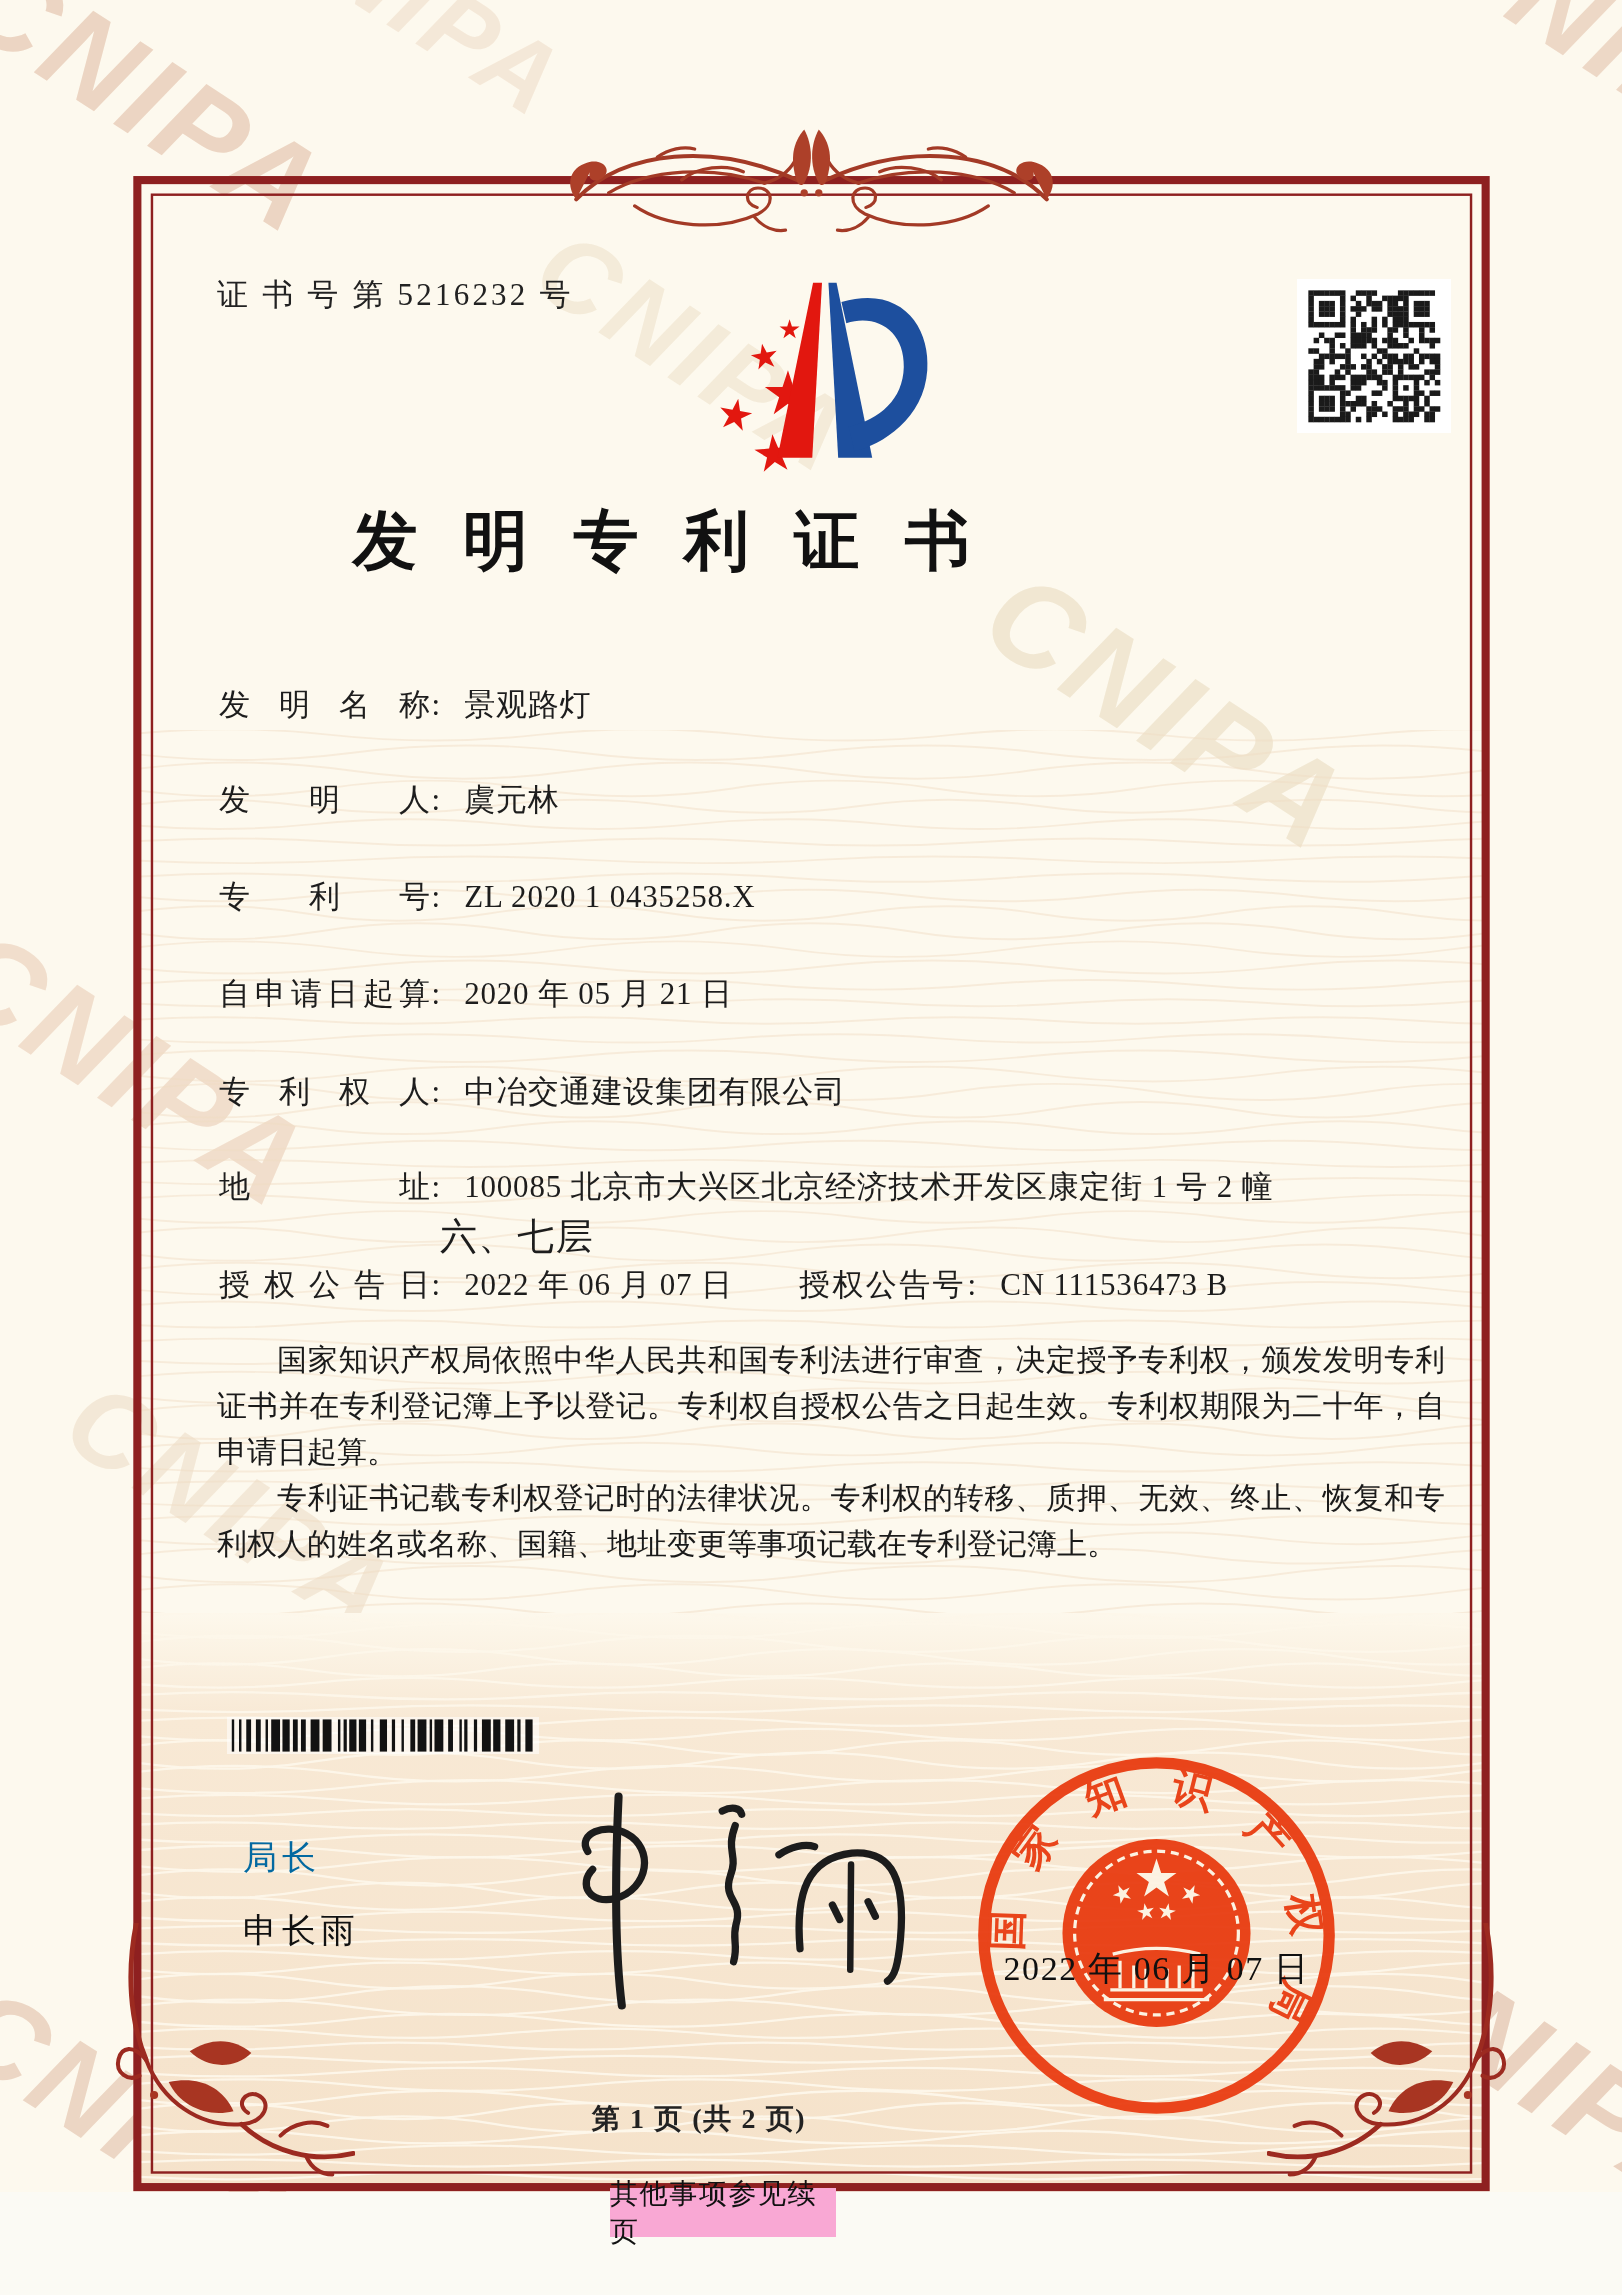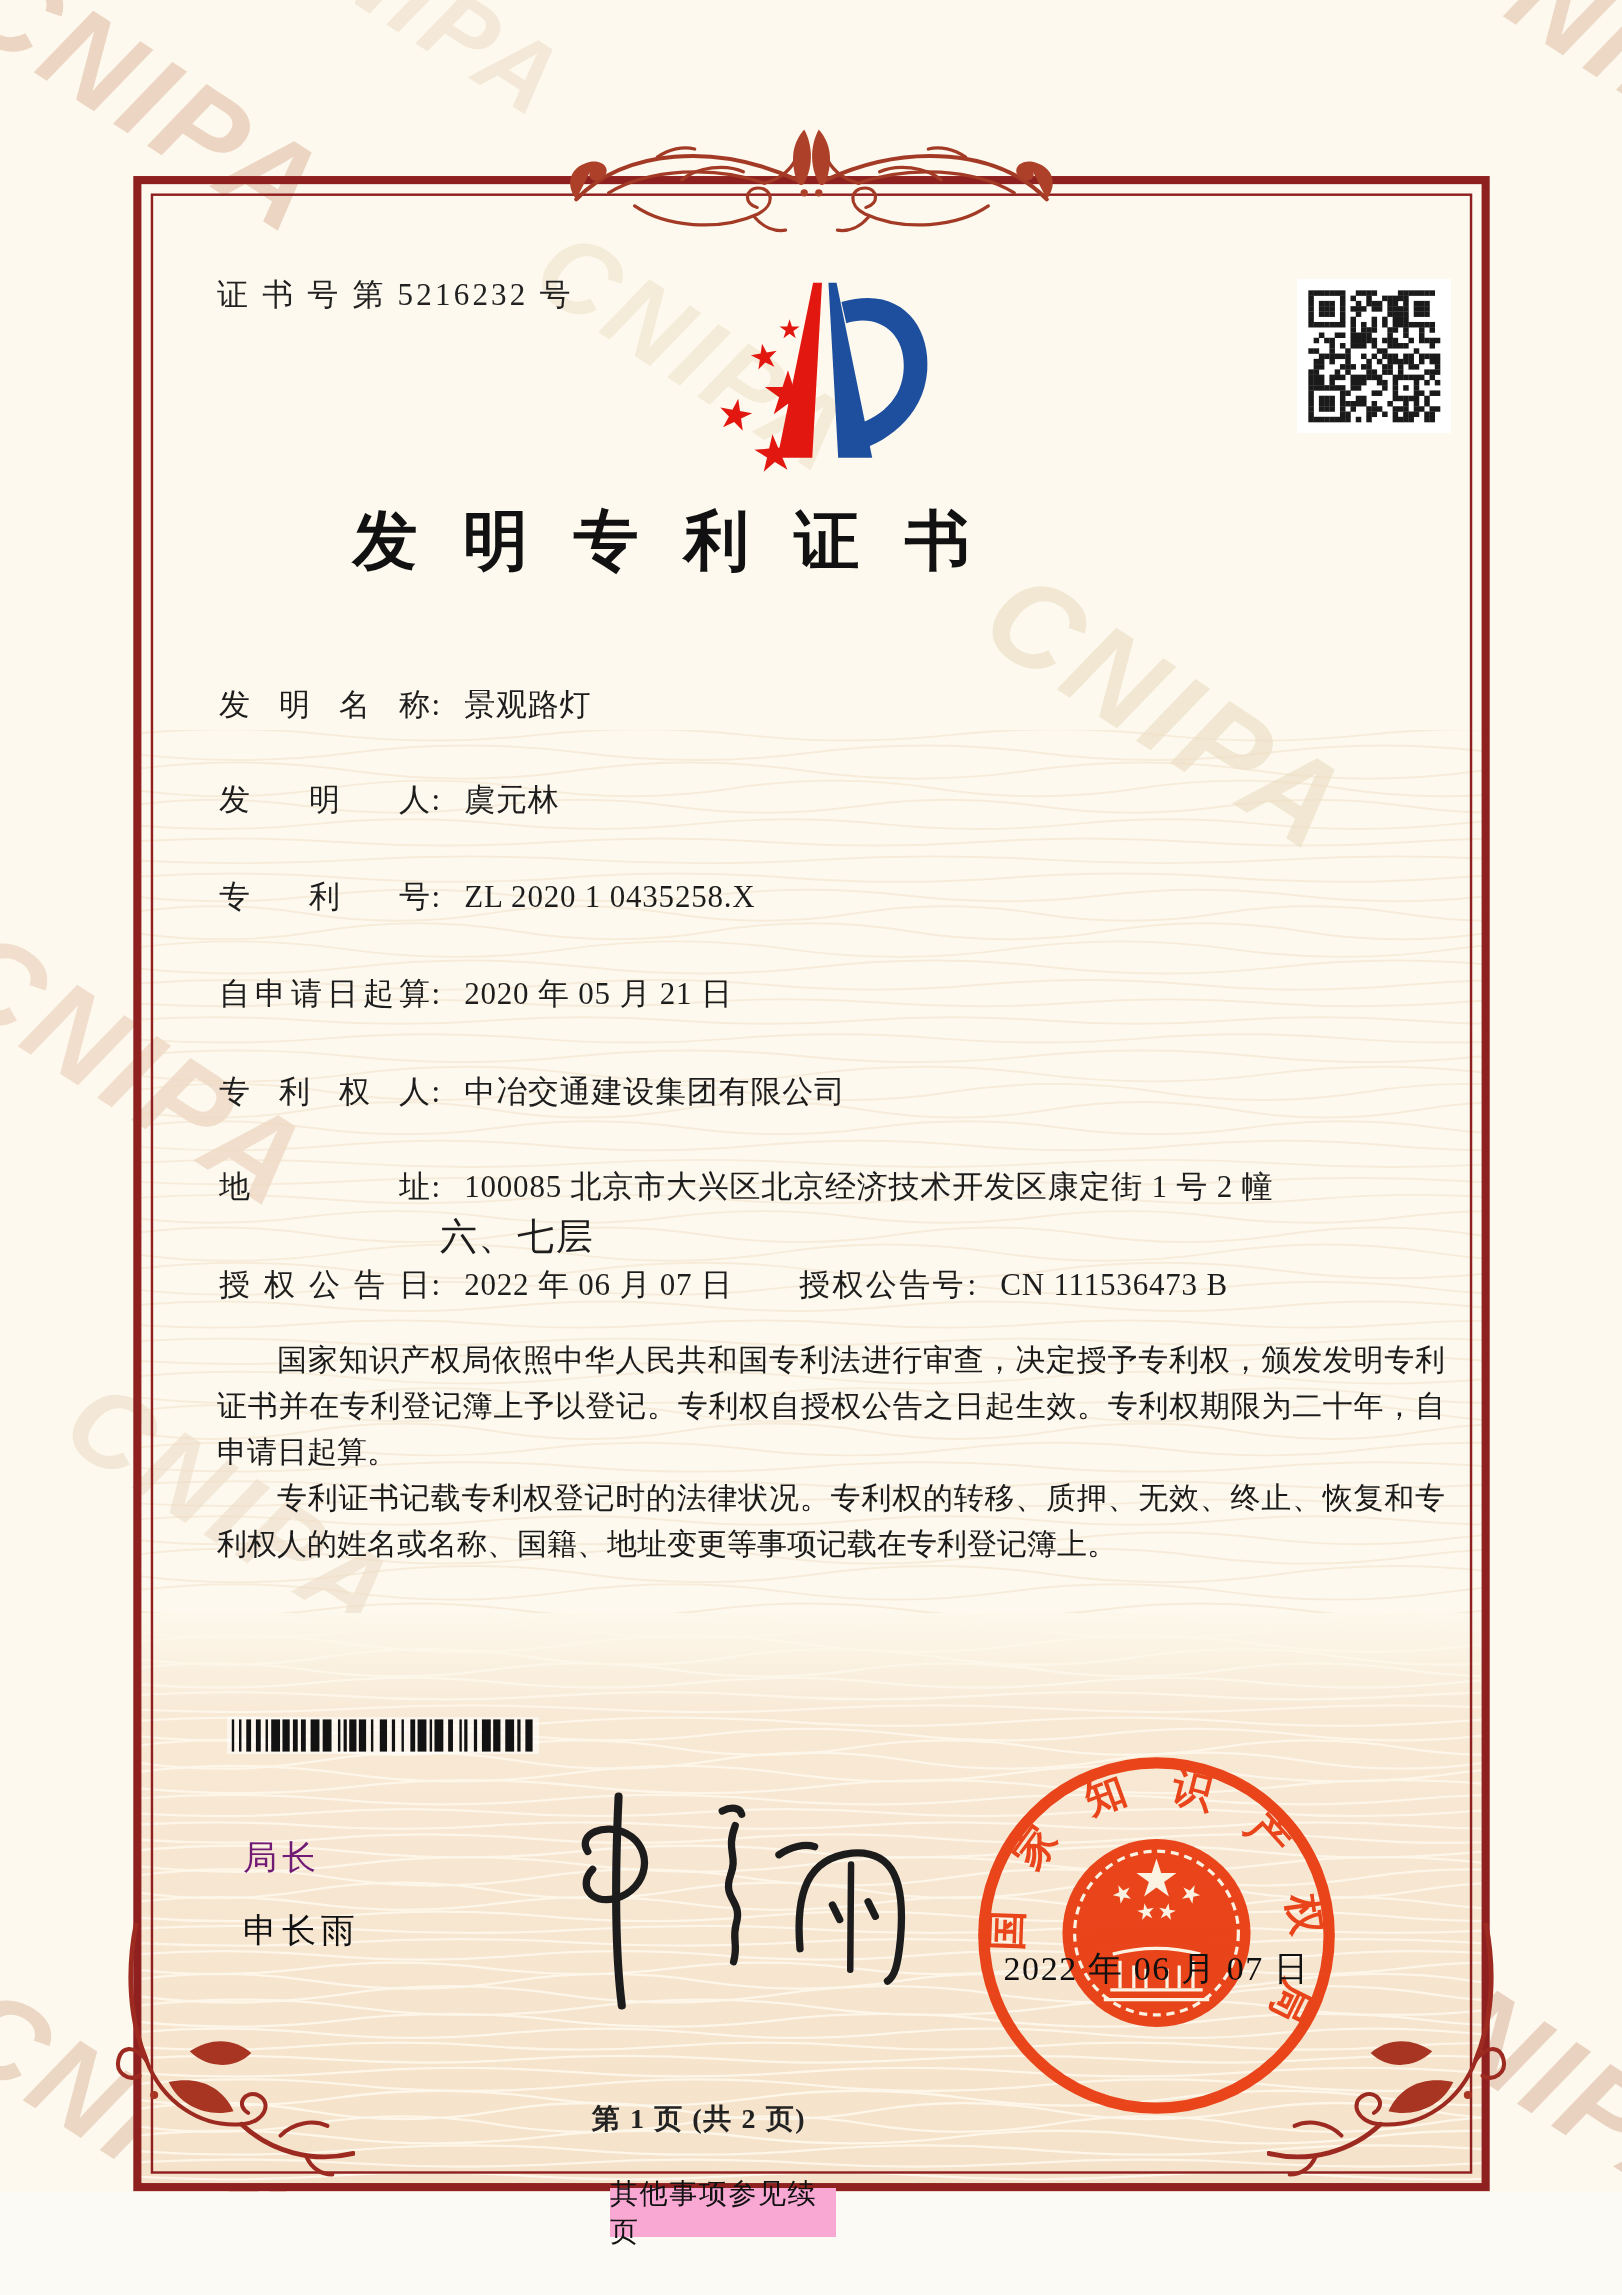--- a/index.html
+++ b/index.html
@@ -33,21 +33,21 @@
              line-height:46px;text-align:justify;color:#1a1a1a;}
   .body-text p{margin:0;text-indent:60px;}
   
   .waves-upper{position:absolute;left:140px;top:730px;width:1344px;height:883px;opacity:.45;}
   .wave-band{position:absolute;left:140px;top:1613px;width:1344px;height:576px;
              background:linear-gradient(180deg,#fdf8ec 0,#f8e9d5 105px,#f5e2ca 100%);}
   
   .barcode{position:absolute;left:227px;top:1717px;width:312px;height:37px;
            background:rgba(255,255,255,.55);}
   
-  .signer-title{position:absolute;left:243px;top:1835px;font-size:34px;letter-spacing:4.9px;color:#701a75;}
+  .signer-title{position:absolute;left:243px;top:1835px;font-size:34px;letter-spacing:4.9px;color:#0369a1;}
   .signer-name{position:absolute;left:243px;top:1908px;font-size:34px;letter-spacing:4.9px;color:#111;}
   .signature-svg{position:absolute;left:531px;top:1777px;}
   
   .seal-svg{position:absolute;left:966px;top:1745px;}
   .seal-date{position:absolute;left:966px;top:1946px;width:381px;text-align:center;
              font-size:34px;color:#101010;letter-spacing:1.6px;font-weight:500;white-space:nowrap;}
   
   .page-no{position:absolute;left:496px;top:2100px;width:406px;text-align:center;
            font-size:28px;letter-spacing:1.6px;color:#222;font-weight:bold;}
   .note-box{position:absolute;left:610px;top:2188px;width:226px;height:49px;background:#f9a8d4;

